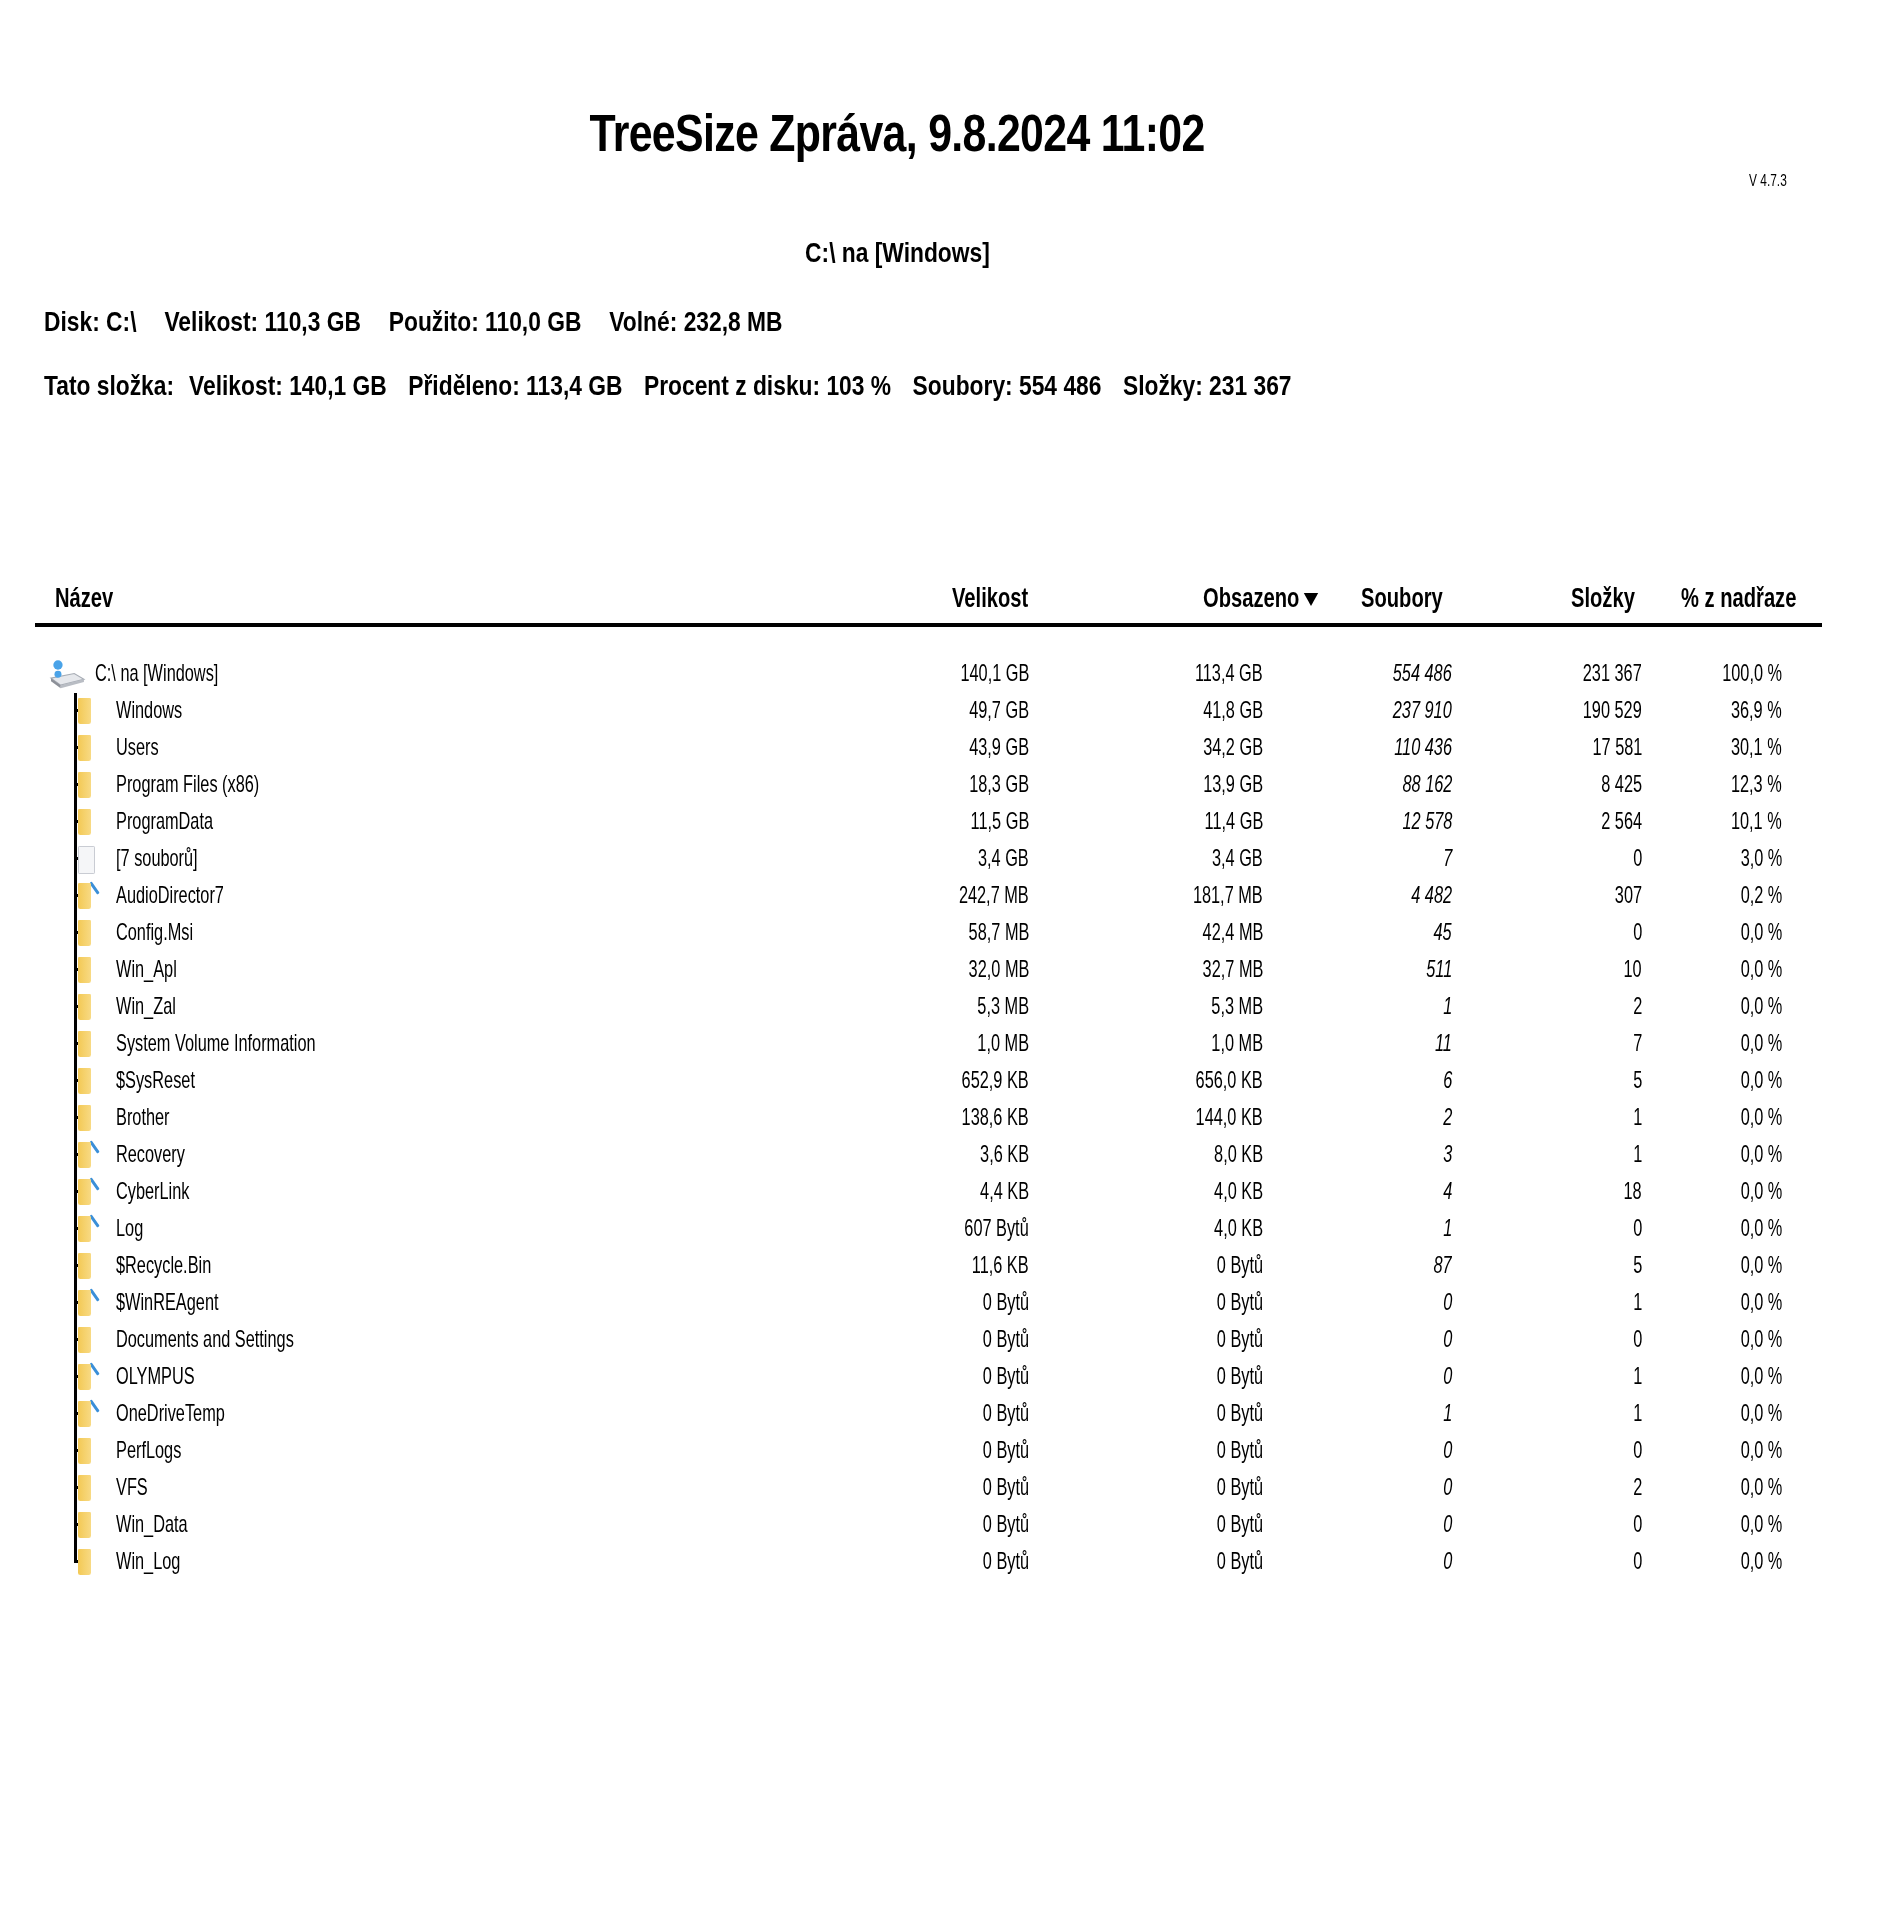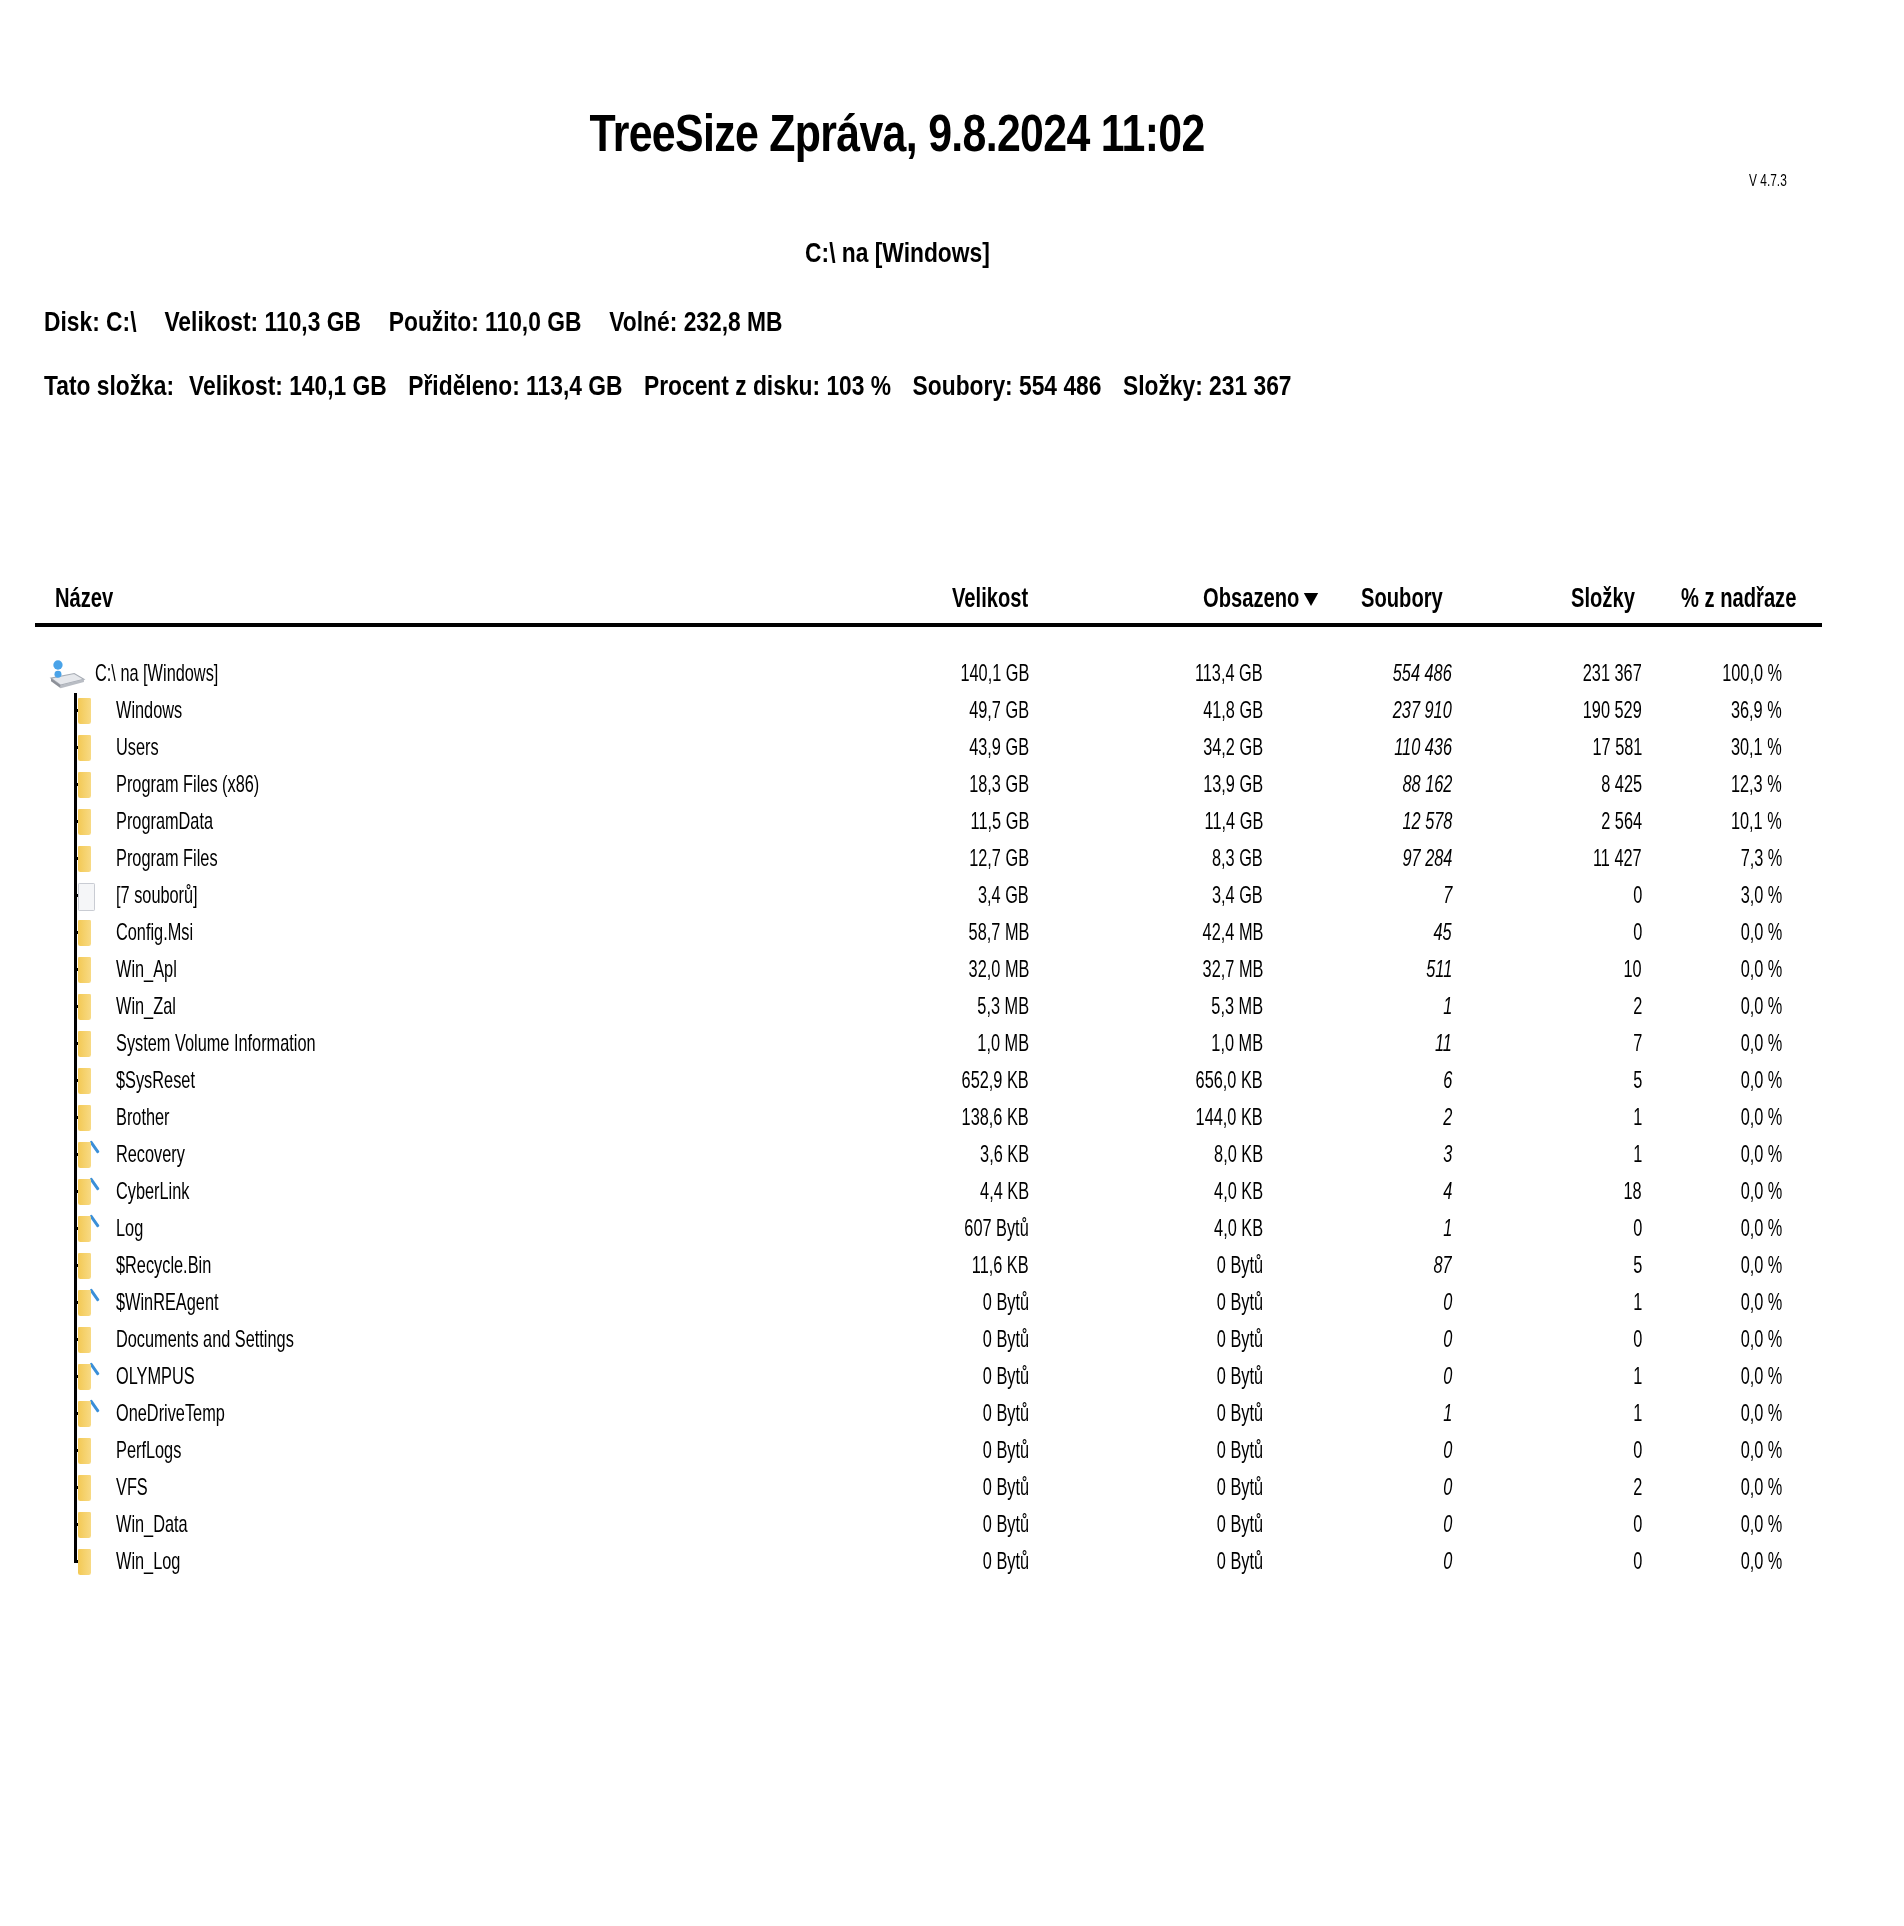--- a/index.html
+++ b/index.html
@@ -137,42 +137,43 @@
         <div class="name"><span class="inner">ProgramData</span></div>
         <div class="num c-size"><span class="inner">11,5 GB</span></div>
         <div class="num c-alloc"><span class="inner">11,4 GB</span></div>
         <div class="num c-files"><span class="inner">12 578</span></div>
         <div class="num c-folders"><span class="inner">2 564</span></div>
         <div class="num c-pct"><span class="inner">10,1 %</span></div>
       </div>
       <div class="row">
         <div class="tree-v" style="height: 37px;"></div>
         <div class="tree-h"></div>
-        <span class="icon folder-icon"></span>
-        <div class="name"><span class="inner">Program Files</span></div>
-        <div class="num c-size"><span class="inner">12,7 GB</span></div>
-        <div class="num c-alloc"><span class="inner">8,3 GB</span></div>
-        <div class="num c-files"><span class="inner">97 284</span></div>
-        <div class="num c-folders"><span class="inner">11 427</span></div>
-        <div class="num c-pct"><span class="inner">7,3 %</span></div>
-      </div>
-      <div class="row">
-        <div class="tree-v" style="height: 37px;"></div>
-        <div class="tree-h"></div>
         <span class="icon file-icon"></span>
         <div class="name"><span class="inner">[7 souborů]</span></div>
         <div class="num c-size"><span class="inner">3,4 GB</span></div>
         <div class="num c-alloc"><span class="inner">3,4 GB</span></div>
         <div class="num c-files"><span class="inner">7</span></div>
         <div class="num c-folders"><span class="inner">0</span></div>
         <div class="num c-pct"><span class="inner">3,0 %</span></div>
       </div>
       <div class="row">
         <div class="tree-v" style="height: 37px;"></div>
         <div class="tree-h"></div>
+        <span class="link-mark"></span>
+        <span class="icon folder-icon"></span>
+        <div class="name"><span class="inner">AudioDirector7</span></div>
+        <div class="num c-size"><span class="inner">242,7 MB</span></div>
+        <div class="num c-alloc"><span class="inner">181,7 MB</span></div>
+        <div class="num c-files"><span class="inner">4 482</span></div>
+        <div class="num c-folders"><span class="inner">307</span></div>
+        <div class="num c-pct"><span class="inner">0,2 %</span></div>
+      </div>
+      <div class="row">
+        <div class="tree-v" style="height: 37px;"></div>
+        <div class="tree-h"></div>
         <span class="icon folder-icon"></span>
         <div class="name"><span class="inner">Config.Msi</span></div>
         <div class="num c-size"><span class="inner">58,7 MB</span></div>
         <div class="num c-alloc"><span class="inner">42,4 MB</span></div>
         <div class="num c-files"><span class="inner">45</span></div>
         <div class="num c-folders"><span class="inner">0</span></div>
         <div class="num c-pct"><span class="inner">0,0 %</span></div>
       </div>
       <div class="row">
         <div class="tree-v" style="height: 37px;"></div>

